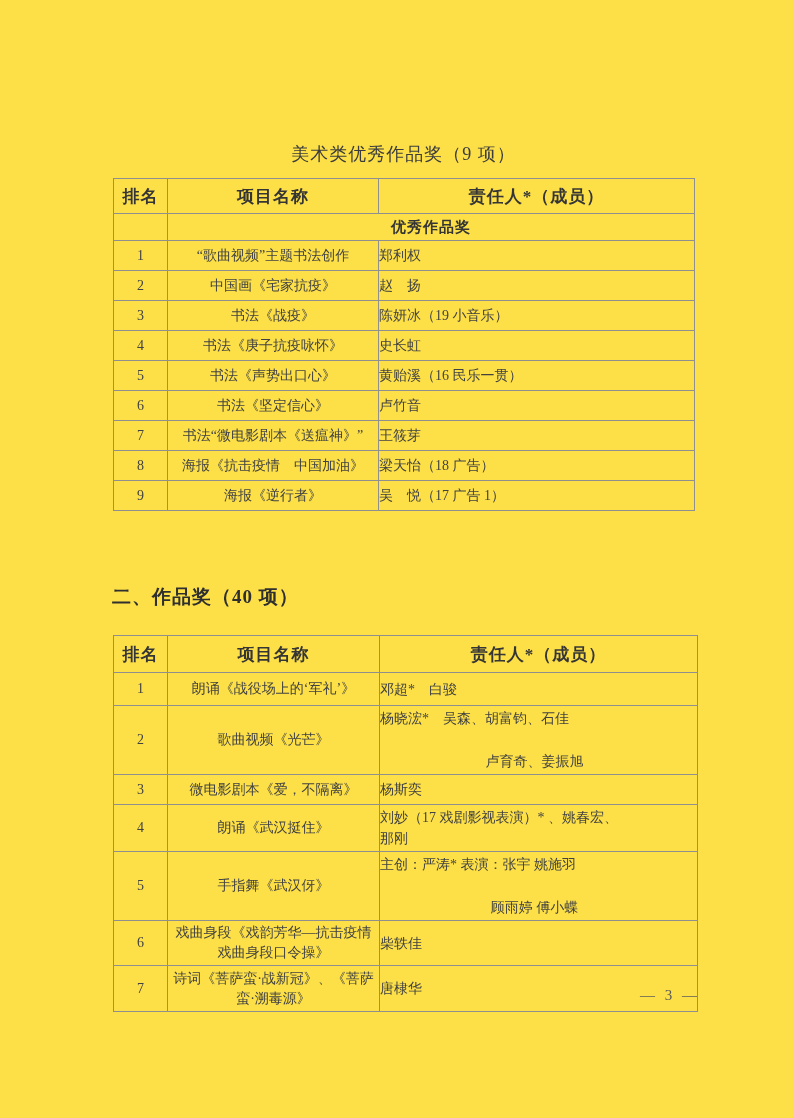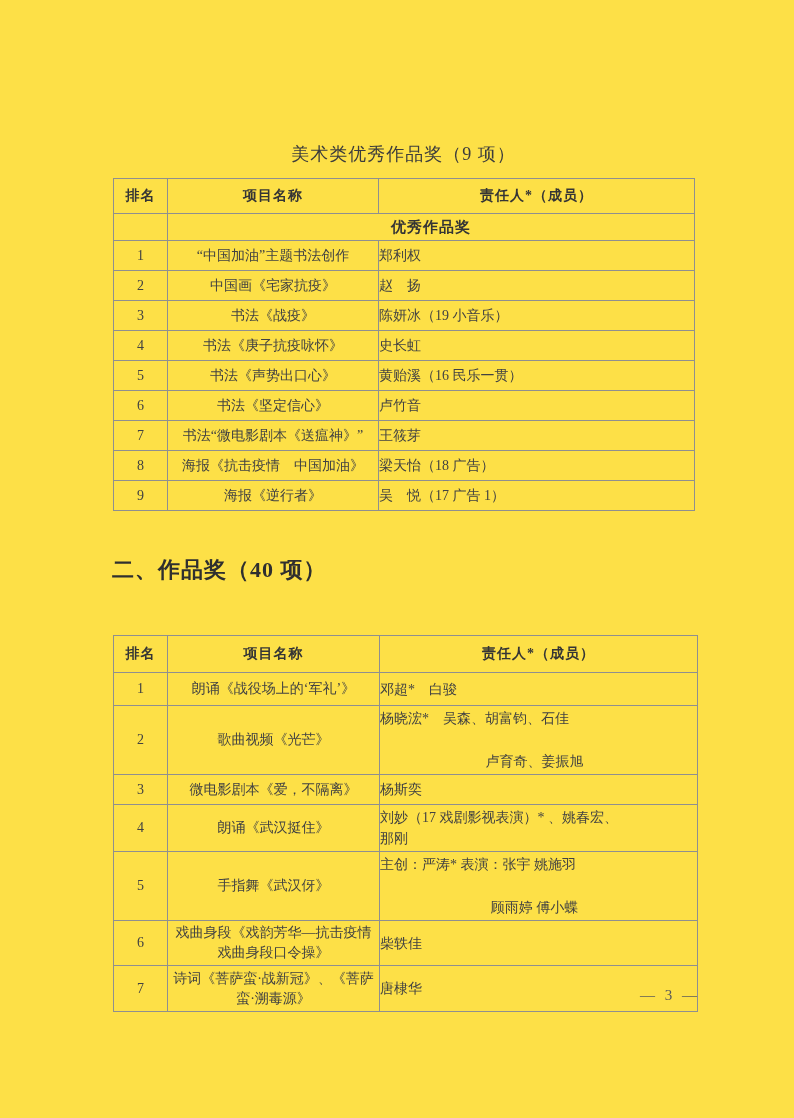--- a/index.html
+++ b/index.html
@@ -13,37 +13,37 @@
     overflow:hidden;
   }
   .doc-title {
     position:absolute; left:113px; width:581px;
     text-align:center; font-size:18px; color:#3c3c3c;
     letter-spacing:1px; white-space:nowrap;
   }
   #title1 { top:142px; }
   #title2 { top:599px; }
   .section-heading {
-    position:absolute; left:112px; top:555px;
-    font-size:22px; font-weight:bold; color:#2f2f2f;
+    position:absolute; left:112px; top:584px;
+    font-size:19px; font-weight:bold; color:#2f2f2f;
     letter-spacing:1px; white-space:nowrap;
   }
   table.award {
     position:absolute; left:113px;
     border-collapse:collapse; table-layout:fixed;
     border:1.5px solid #7a7a7a;
   }
   #table1 { top:178px; width:581px; }
   #table2 { top:635px; width:584px; }
   .award th, .award td {
     border:1px solid #8f8f8f;
     overflow:hidden;
   }
   .award th {
-    font-size:14px; font-weight:bold; color:#353535;
+    font-size:17px; font-weight:bold; color:#353535;
     text-align:center; letter-spacing:1px;
   }
   td.rank { text-align:center; font-size:14px; }
   td.project {
     text-align:center; font-size:14px;
     padding:2px 4px; line-height:20px;
   }
   td.resp {
     text-align:left; font-size:14px;
     padding:2px 8px 2px 0; line-height:21px;
@@ -91,21 +91,21 @@
         <th>责任人*（成员）</th>
       </tr>
     </thead>
     <tbody>
       <tr class="sub-row">
         <td class="rank"></td>
         <td class="merged" colspan="2">优秀作品奖</td>
       </tr>
       <tr class="data-row">
         <td class="rank">1</td>
-        <td class="project">“中国加油”主题书法创作</td>
+        <td class="project">“歌曲视频”主题书法创作</td>
         <td class="resp">郑利权</td>
       </tr>
       <tr class="data-row">
         <td class="rank">2</td>
         <td class="project">中国画《宅家抗疫》</td>
         <td class="resp">赵　扬</td>
       </tr>
       <tr class="data-row">
         <td class="rank">3</td>
         <td class="project">书法《战疫》</td>

